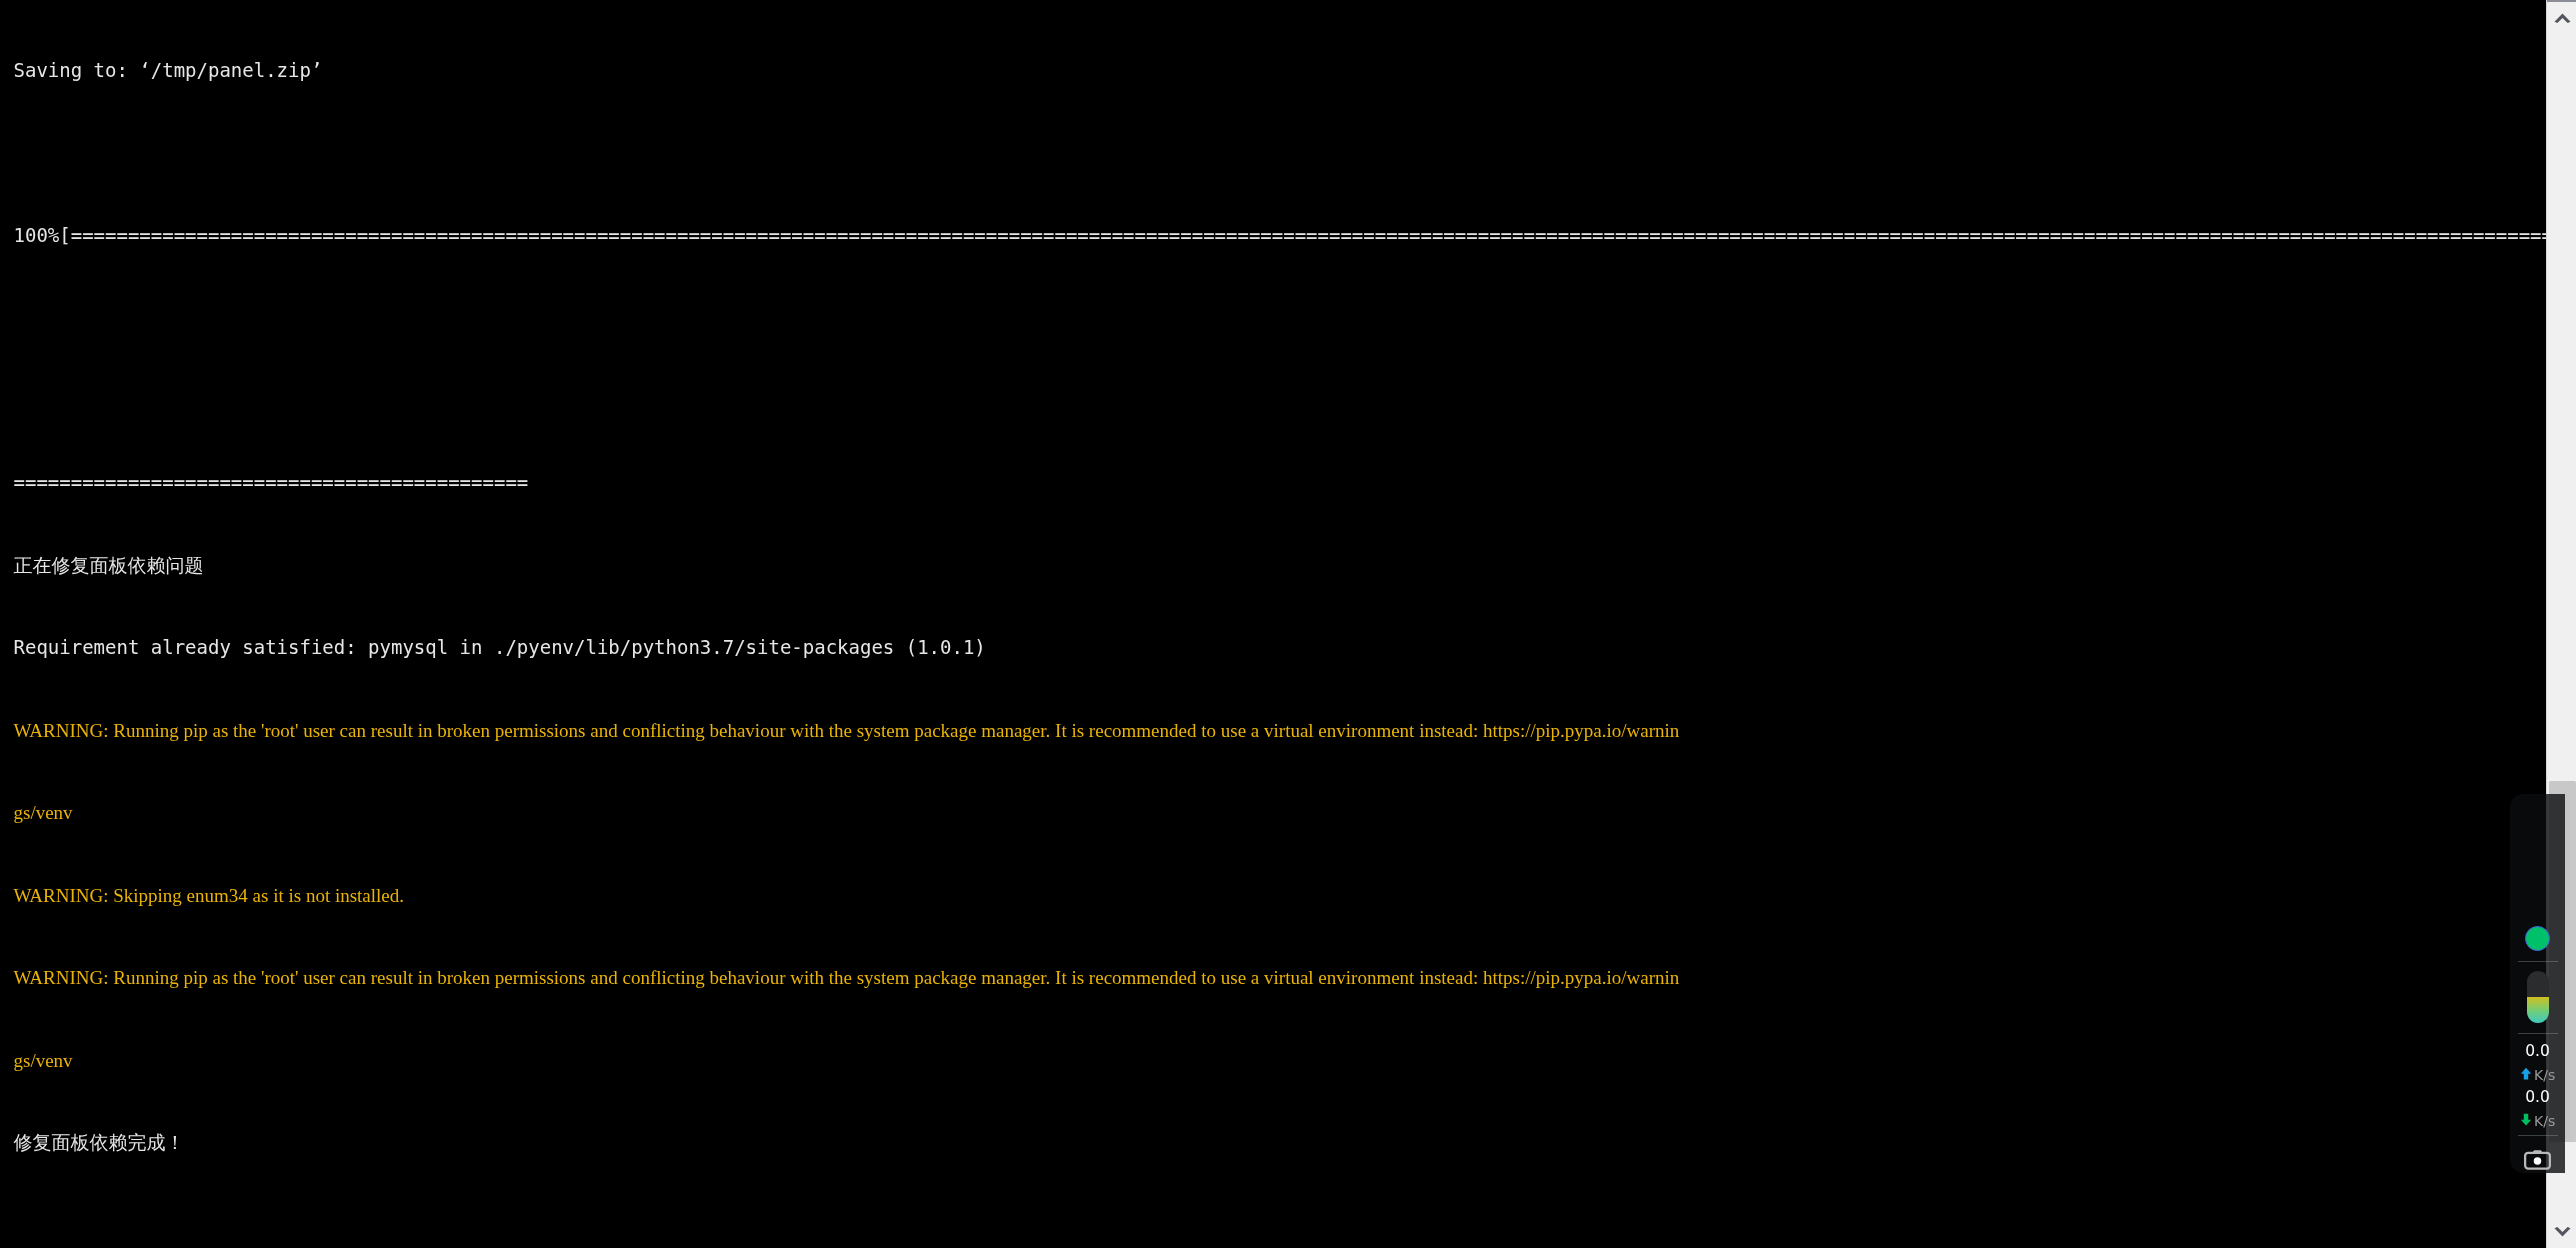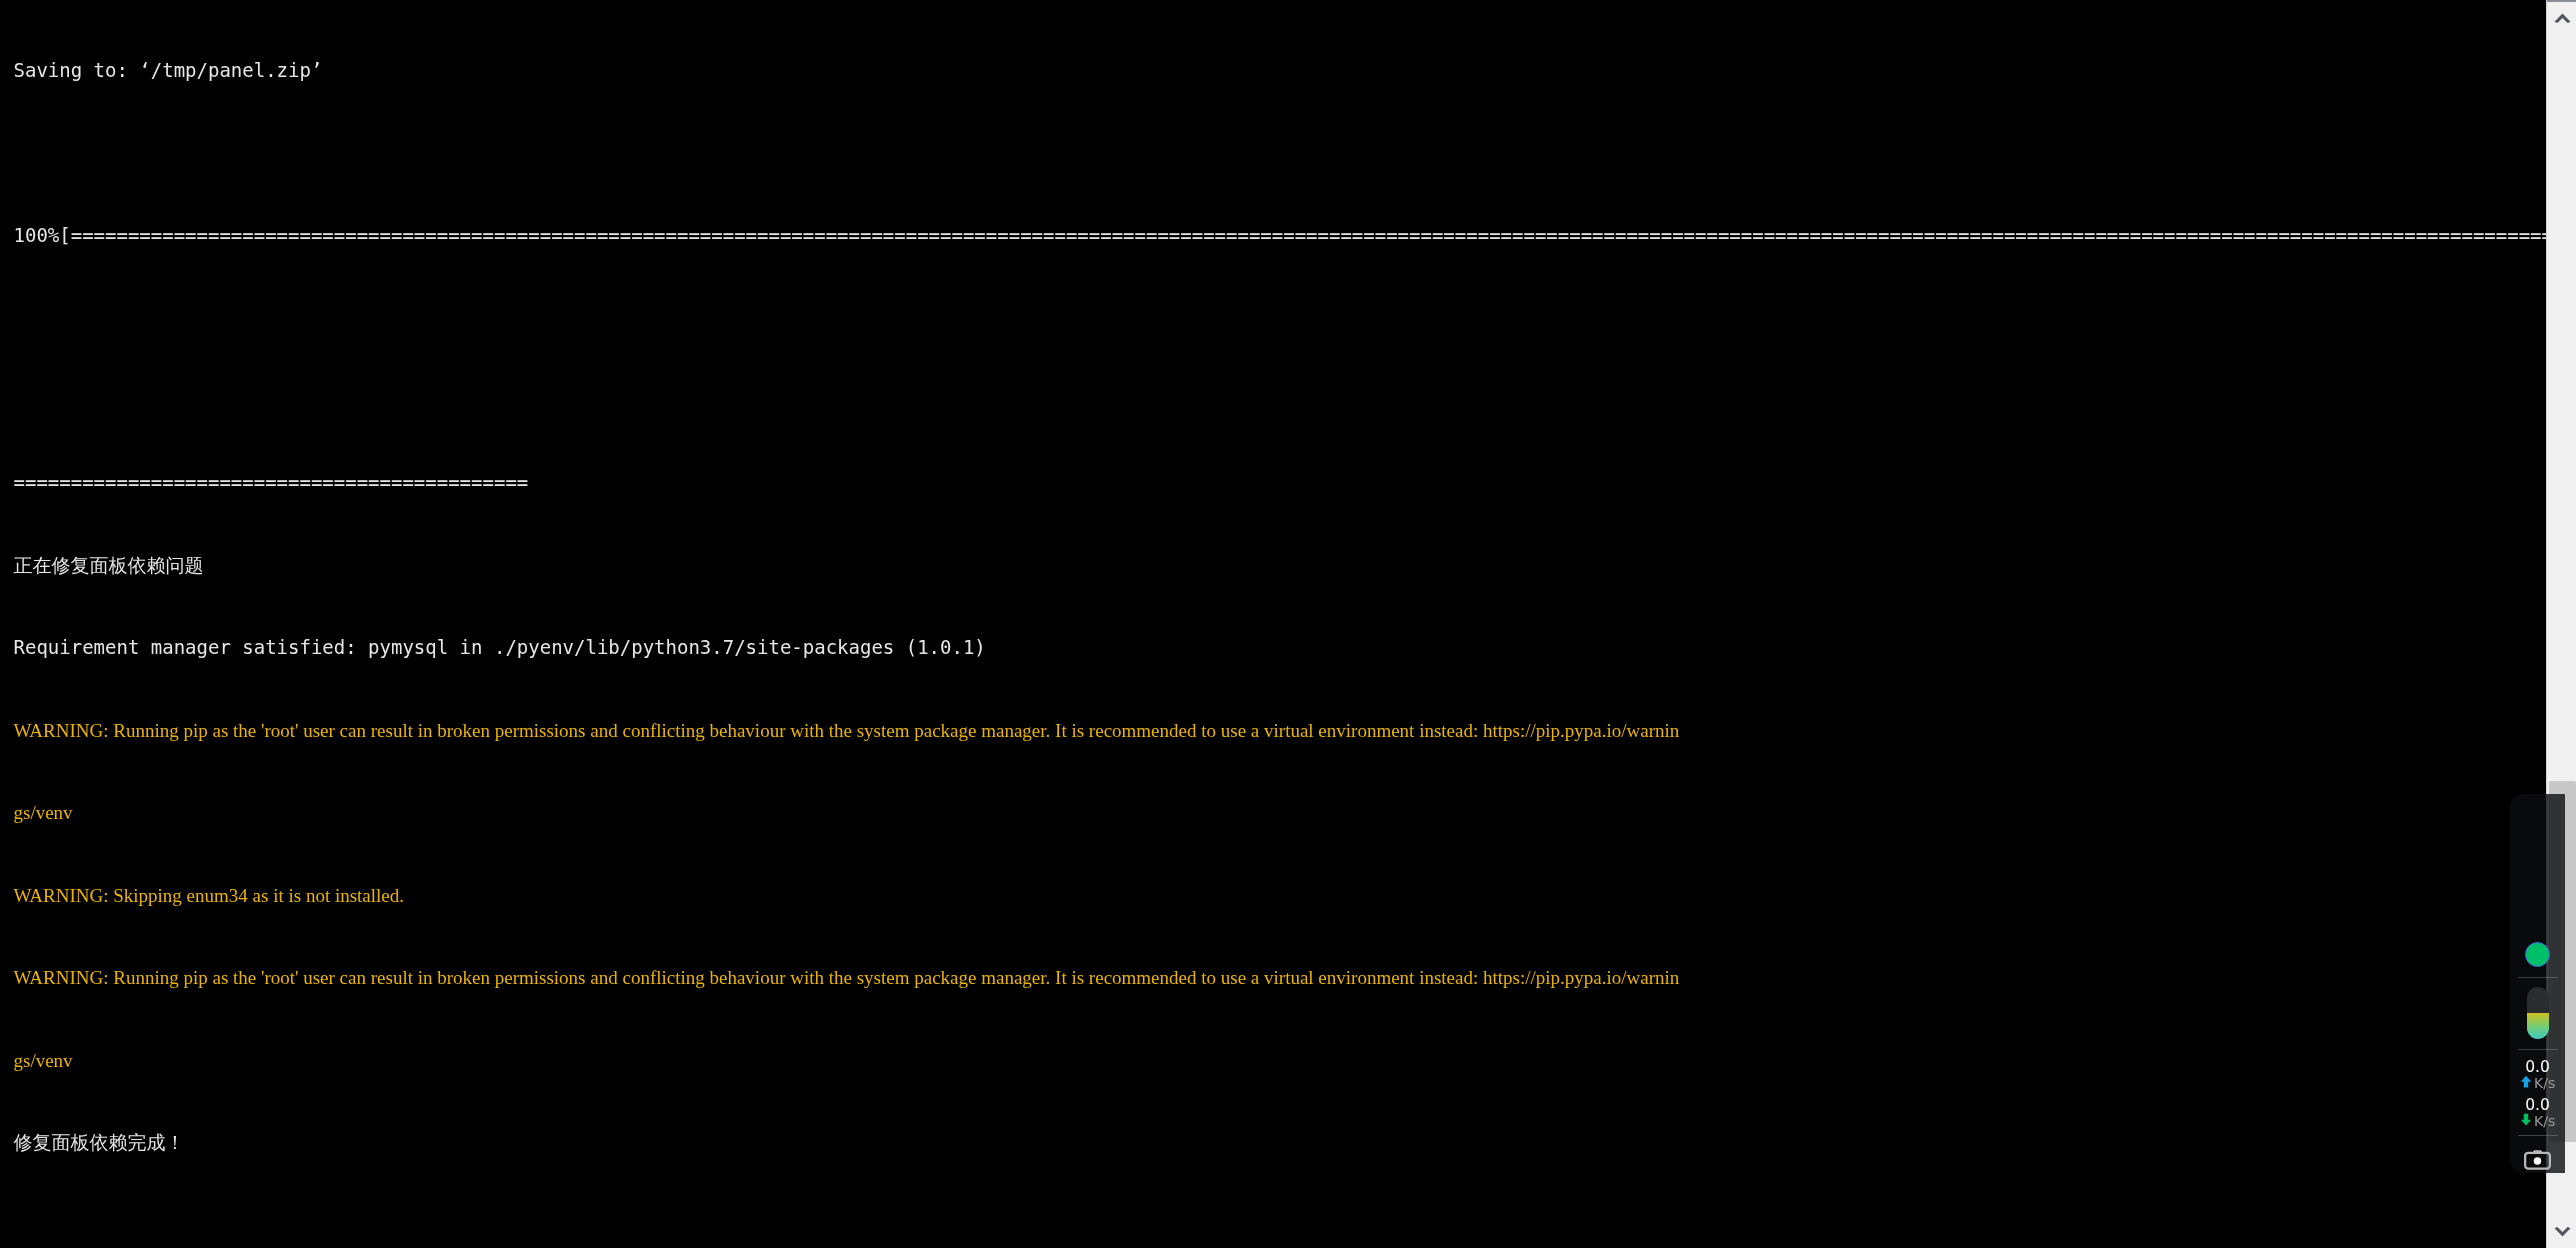--- a/index.html
+++ b/index.html
@@ -147,20 +147,21 @@
     line-height: 16.3px;
     color: #ffffff;
     display: block;
   }
   .net-unit-row {
     display: flex;
     align-items: center;
     justify-content: center;
     gap: 2.2px;
     line-height: 15px;
+    margin-top: 8px;
   }
   .net-unit {
     font-family: "DejaVu Sans", "Liberation Sans", sans-serif;
     font-size: 14px;
     color: #9b9b9b;
   }
   .arrow-ico { display: block; }
   #cam-icon { margin-top: 4.4px; }
 </style>
 </head>
@@ -168,21 +169,21 @@
 
 <div id="terminal">
   <div id="term-inner">
     <div class="line white">Saving to: ‘/tmp/panel.zip’</div>
     <div class="line blank"></div>
     <div class="line white">100%[===================================================================================================================================================================================================================================================================================================================================&gt;] 38,443,204  15.6MB/s   in 2.3s</div>
     <div class="line blank"></div>
     <div class="line blank"></div>
     <div class="line white">=============================================</div>
     <div class="line white">正在修复面板依赖问题</div>
-    <div class="line white">Requirement manager satisfied: pymysql in ./pyenv/lib/python3.7/site-packages (1.0.1)</div>
+    <div class="line white">Requirement already satisfied: pymysql in ./pyenv/lib/python3.7/site-packages (1.0.1)</div>
     <div class="line yellow">WARNING: Running pip as the 'root' user can result in broken permissions and conflicting behaviour with the system package manager. It is recommended to use a virtual environment instead: https://pip.pypa.io/warnin</div>
     <div class="line yellow">gs/venv</div>
     <div class="line yellow">WARNING: Skipping enum34 as it is not installed.</div>
     <div class="line yellow">WARNING: Running pip as the 'root' user can result in broken permissions and conflicting behaviour with the system package manager. It is recommended to use a virtual environment instead: https://pip.pypa.io/warnin</div>
     <div class="line yellow">gs/venv</div>
     <div class="line white">修复面板依赖完成！</div>
     
     
     
     

